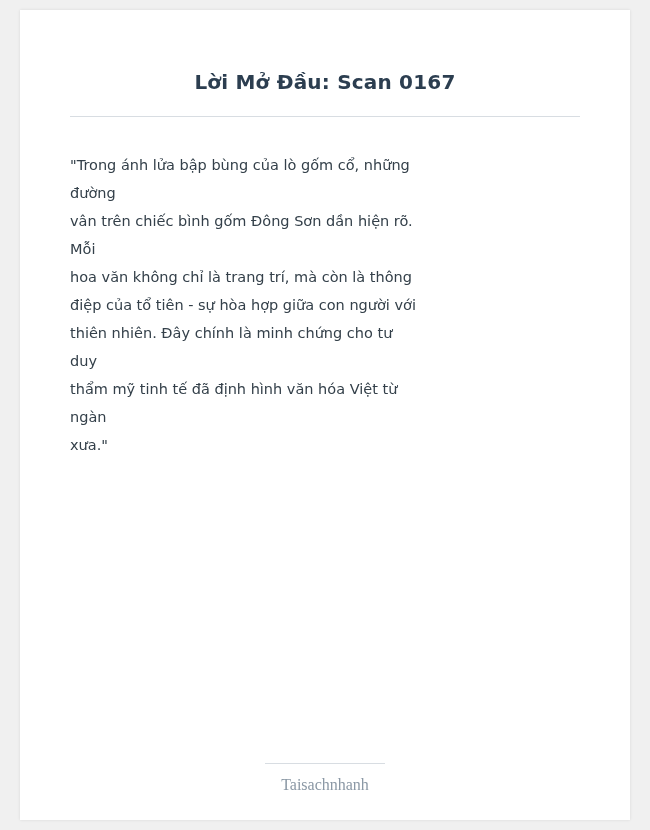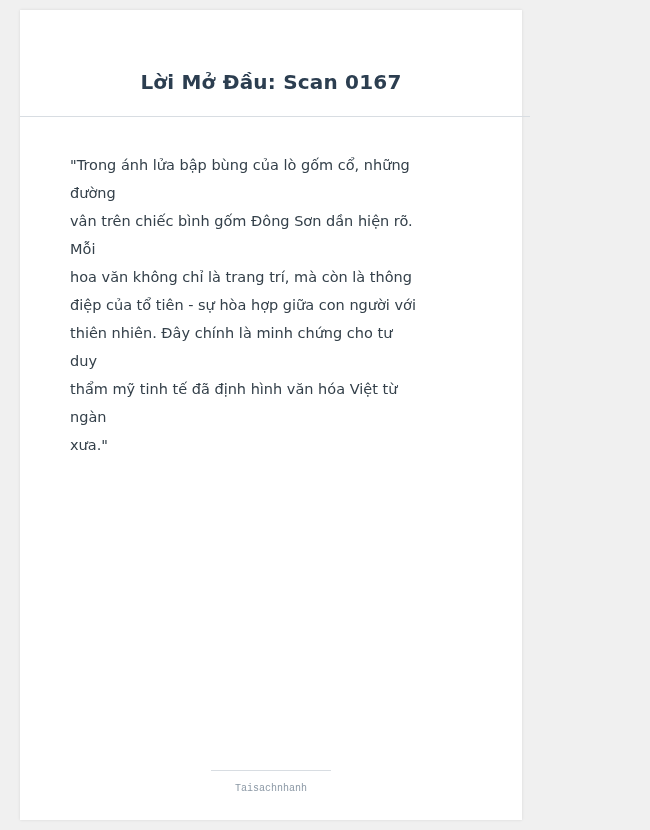--- a/index.html
+++ b/index.html
@@ -10,21 +10,21 @@
     width: 650px;
     height: 830px;
     background: #f0f0f0;
     font-family: "DejaVu Sans", sans-serif;
     overflow: hidden;
   }
   .page {
     position: absolute;
     left: 20px;
     top: 10px;
-    width: 502px;
+    width: 610px;
     height: 810px;
     background: #ffffff;
     box-shadow: 0 0 3px rgba(0,0,0,0.10);
     box-sizing: border-box;
   }
   .doc-title {
     margin: 0;
     padding-top: 60px;
     text-align: center;
     font-family: "DejaVu Sans", sans-serif;
@@ -58,22 +58,22 @@
     bottom: 26px;
     text-align: center;
   }
   .footer-rule {
     width: 120px;
     height: 1px;
     background: #d8dde2;
     margin: 0 auto 12px auto;
   }
   .footer-text {
-    font-family: Liberation Mono, monospace;
-    font-size: 10px;
+    font-family: Liberation Serif, serif;
+    font-size: 16px;
     color: #8b98a5;
   }
 </style>
 </head>
 <body>
 
 <div class="page">
 
   <h1 class="doc-title">Lời Mở Đầu: Scan 0167</h1>
 

